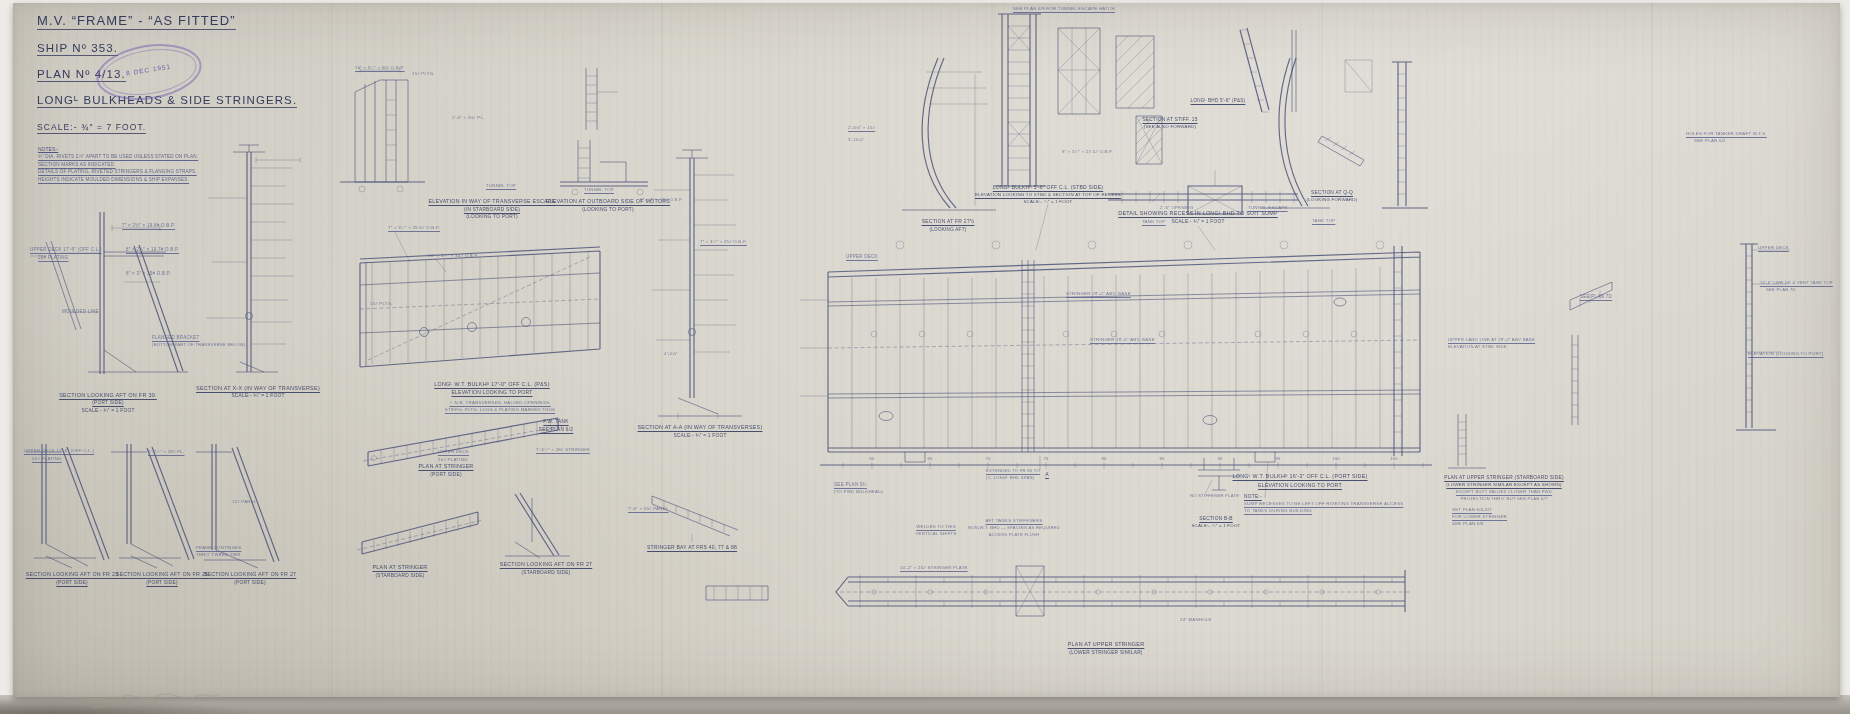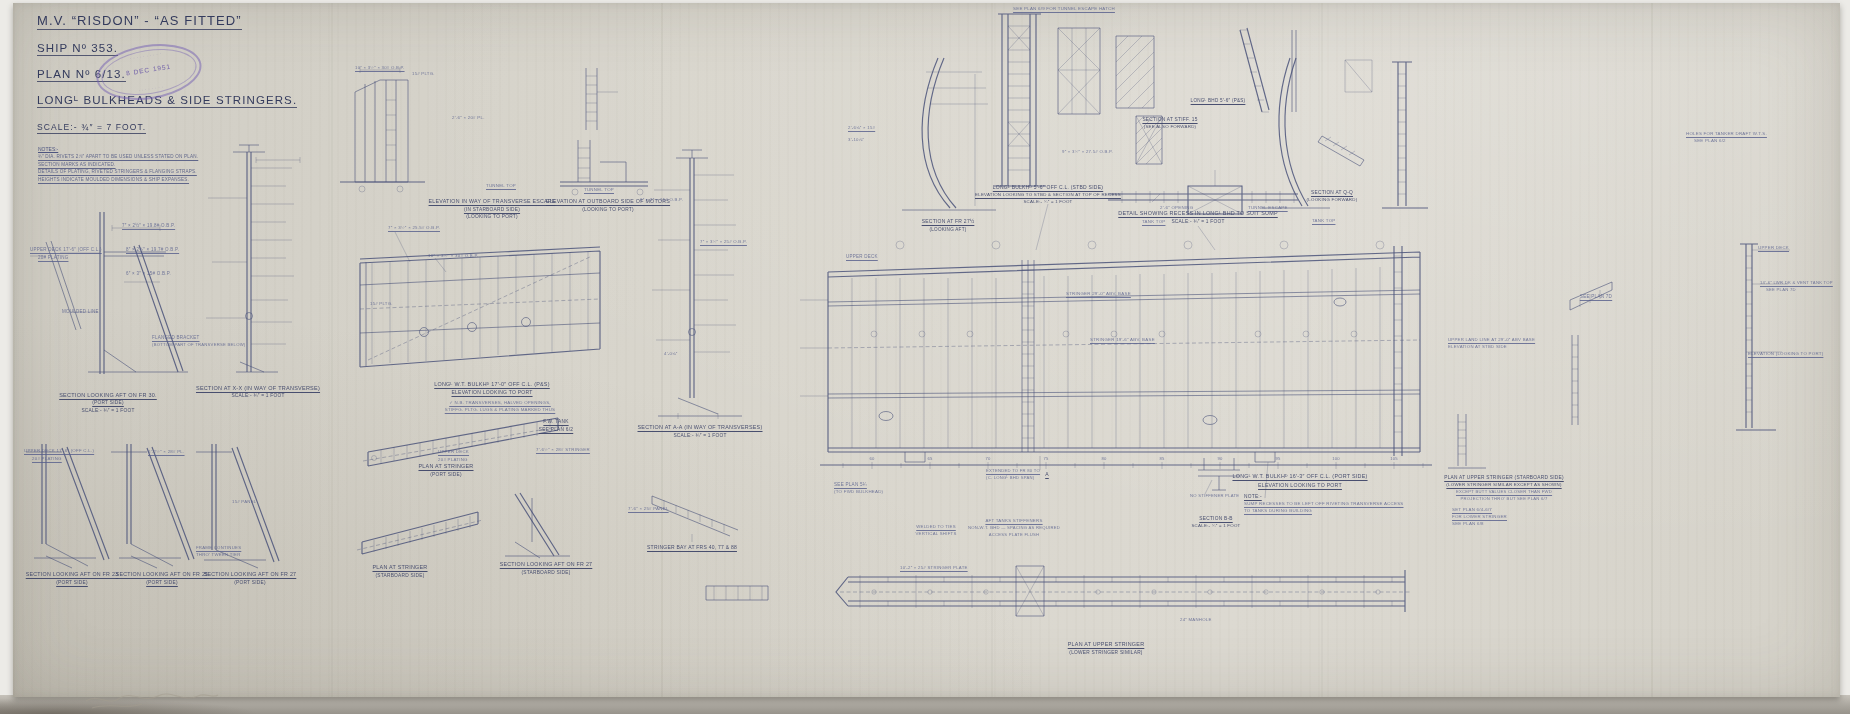--- a/index.html
+++ b/index.html
@@ -268,23 +268,23 @@
       <path class="t" d="M1746 256H1752M1746 268H1752M1746 280H1752M1746 292H1752M1746 304H1752M1746 316H1752M1746 328H1752M1746 340H1752M1746 352H1752M1746 364H1752M1746 376H1752M1746 388H1752M1746 400H1752M1746 412H1752M1752 250H1790M1752 284H1788M1752 352H1782"></path>
     </g>
 
     <g>
       <path class="pencil" d="M86 701C98 693 108 707 120 698C132 690 144 704 158 696C170 689 184 703 198 696C206 692 212 699 218 695"></path>
       <path class="pencil" d="M92 708C110 702 126 710 142 704"></path>
     </g>
   </svg>
 
   <div class="tb">
-    <div class="row"><span class="tb-title">M.V. “RISDON” - “AS FITTED”</span></div>
+    <div class="row"><span class="tb-title">M.V. “FRAME” - “AS FITTED”</span></div>
     <div class="row"><span class="tb-ship">SHIP Nº 353.</span></div>
-    <div class="row"><span class="tb-plan">PLAN Nº 6/13.</span></div>
+    <div class="row"><span class="tb-plan">PLAN Nº 4/13.</span></div>
     <div class="row"><span class="tb-subject">LONGᴸ BULKHEADS &amp; SIDE STRINGERS.</span></div>
     <div class="row"><span class="tb-scale">SCALE:- ¾″ = 7 FOOT.</span></div>
   </div>
 
   <div class="stamp">
     <div class="stamp-outer"></div>
     <div class="stamp-inner"></div>
     <div class="stamp-arc top">··········</div>
     <div class="stamp-date">8 DEC 1951</div>
     <div class="stamp-arc bot">········</div>

